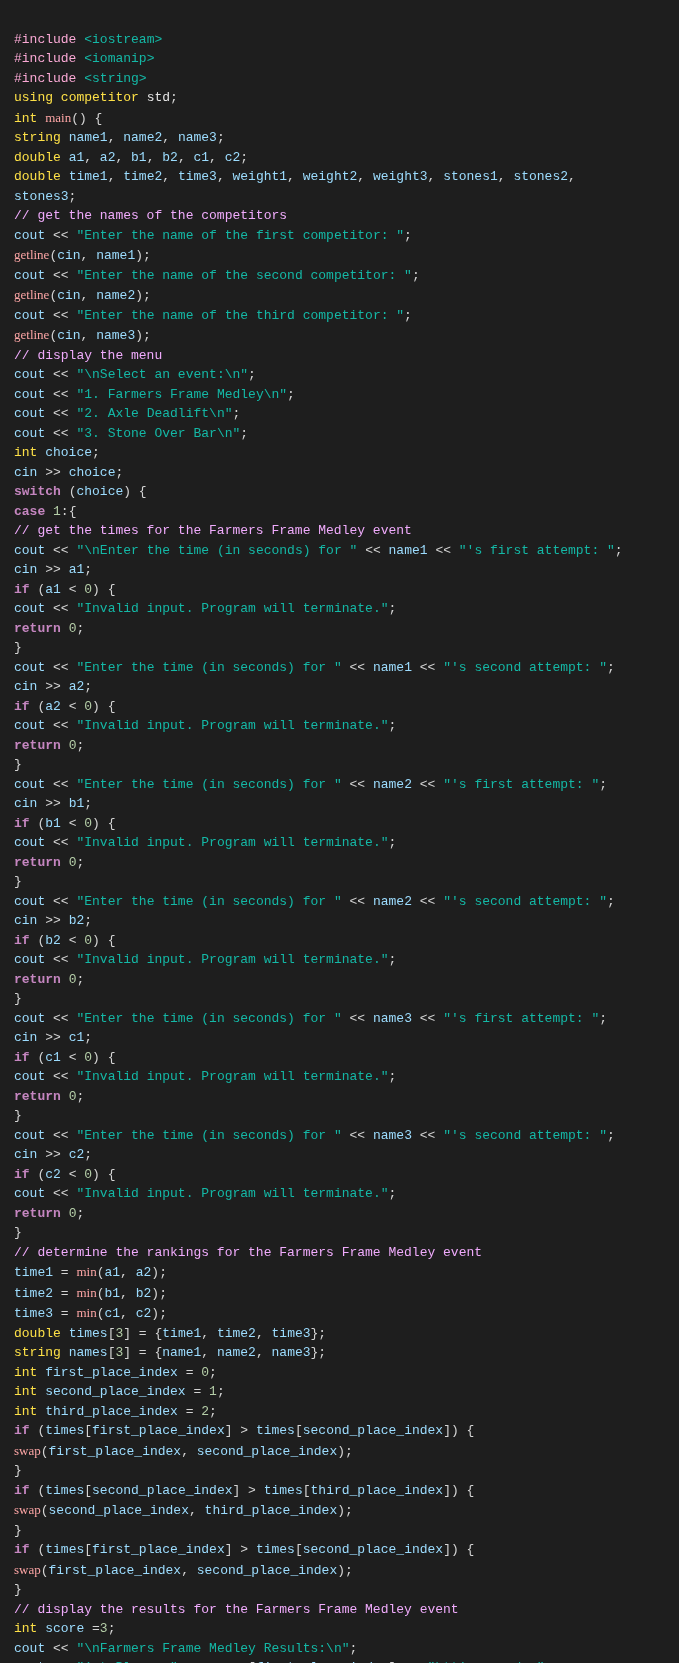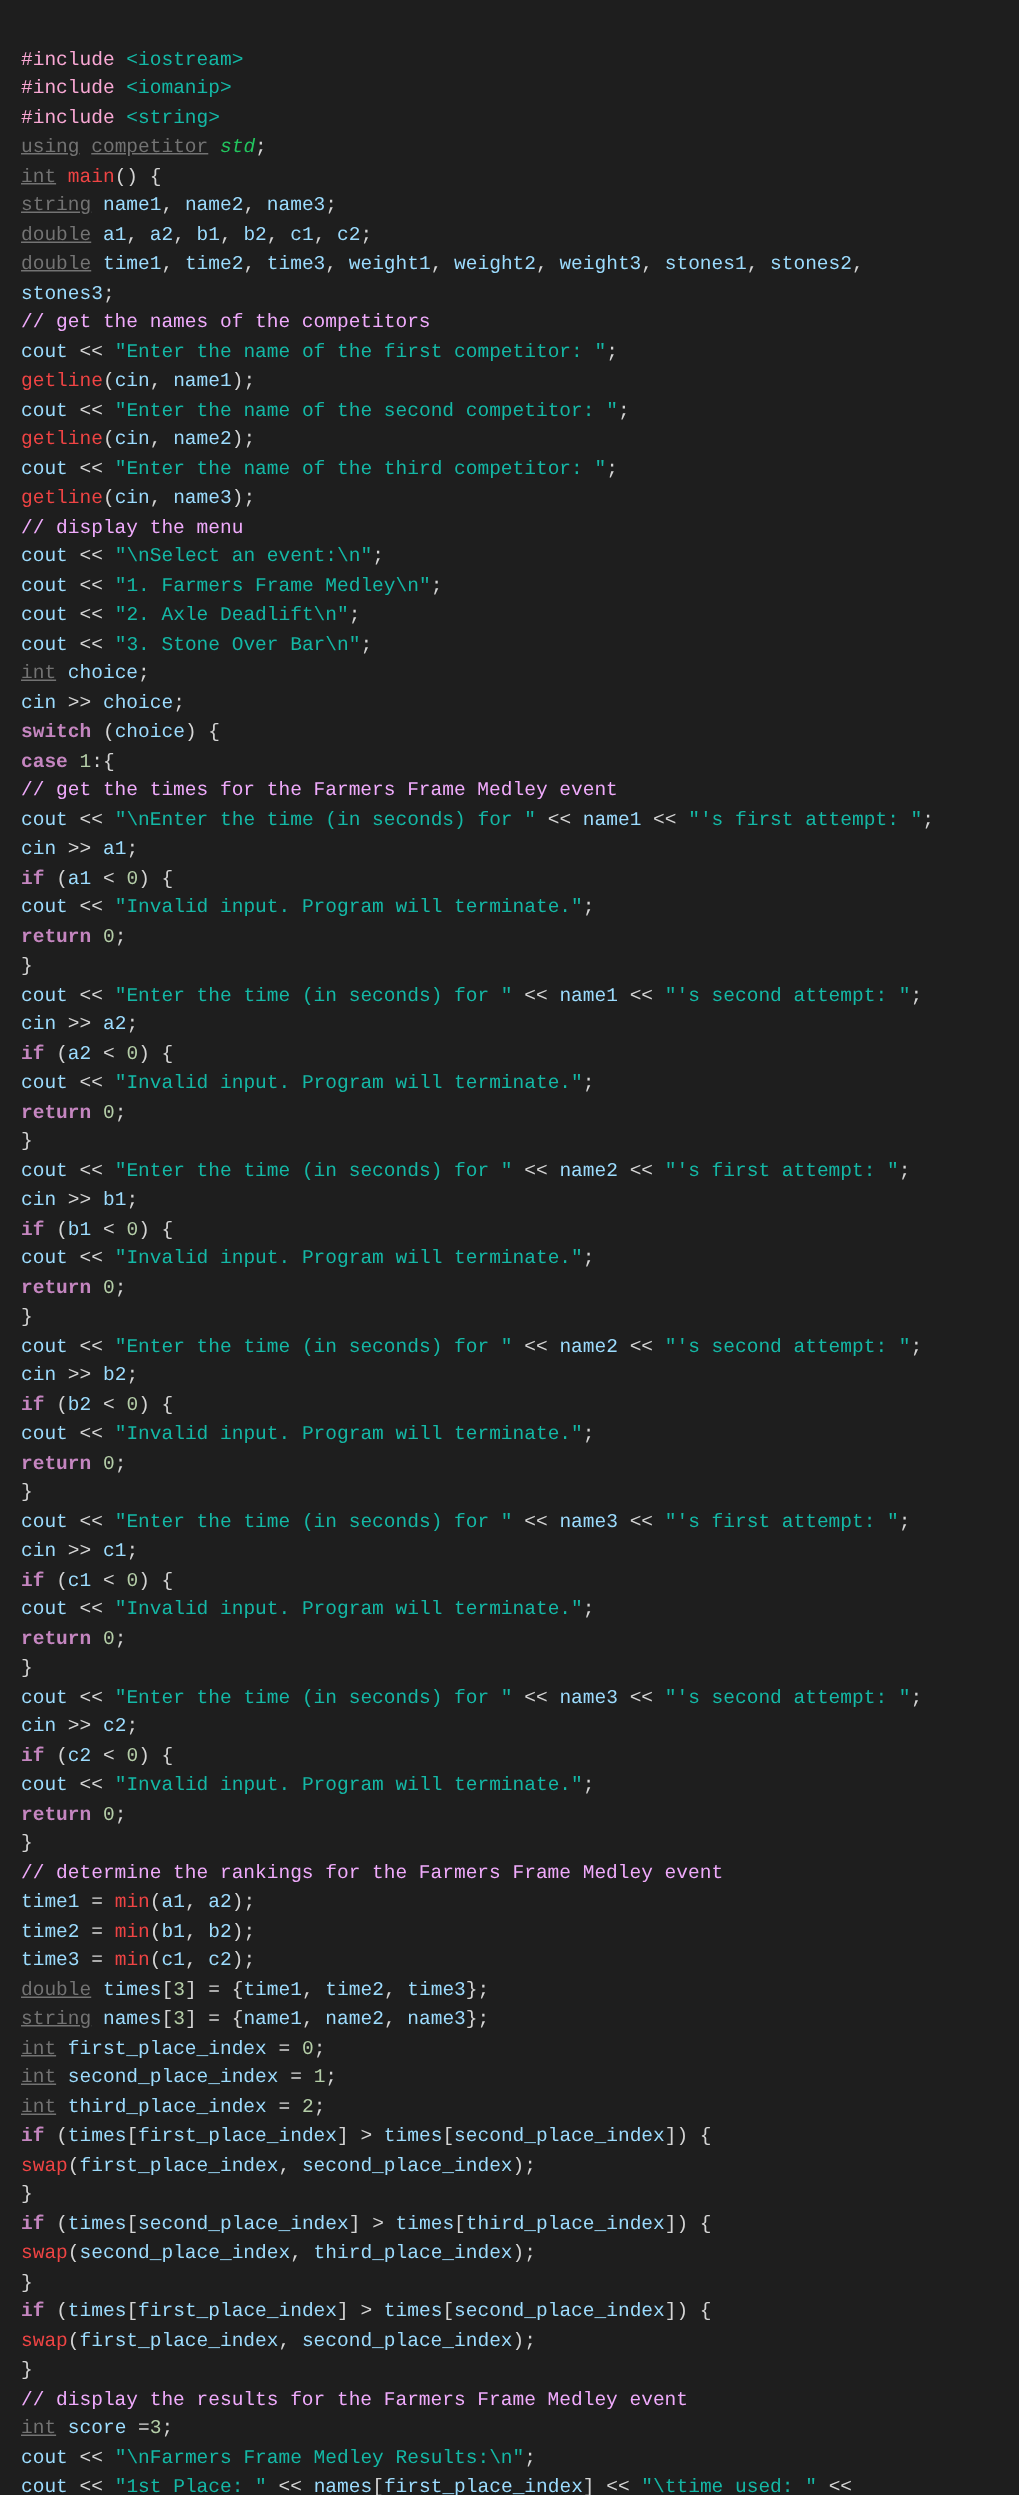--- a/index.html
+++ b/index.html
@@ -19,30 +19,30 @@
       width: 679px;
     }
 
     .code-container {
       white-space: pre;
       font-family: 'Courier New', Courier, monospace;
       font-size: 13px;
       line-height: 1.5;
     }
 
-    .kw { color: #737373; text-decoration: underline; } 
+    .kw { color: #fde047; } 
     .kw2 { color: #c586c0; font-weight: bold; } 
-    .fn { color: #ef4444; } 
+    .fn { color: #fca5a5; font-family: Liberation Serif, serif; } 
     .str { color: #14b8a6; } 
     .cmt { color: #f0abfc; } 
     .num { color: #b5cea8; } 
     .op { color: #d4d4d4; } 
     .var { color: #9cdcfe; } 
     .macro { color: #f9a8d4; } 
-    .ns { color: #22c55e; font-style: italic; }
+    .ns { color: #e5e5e5; }
     .plain { color: #d4d4d4; }
   </style>
 </head>
 <body>
 
 <div class="code-container">
 <span class="macro">#include</span> <span class="str">&lt;iostream&gt;</span>
 <span class="macro">#include</span> <span class="str">&lt;iomanip&gt;</span>
 <span class="macro">#include</span> <span class="str">&lt;string&gt;</span>
 <span class="kw">using</span> <span class="kw">competitor</span> <span class="ns">std</span><span class="plain">;</span>

